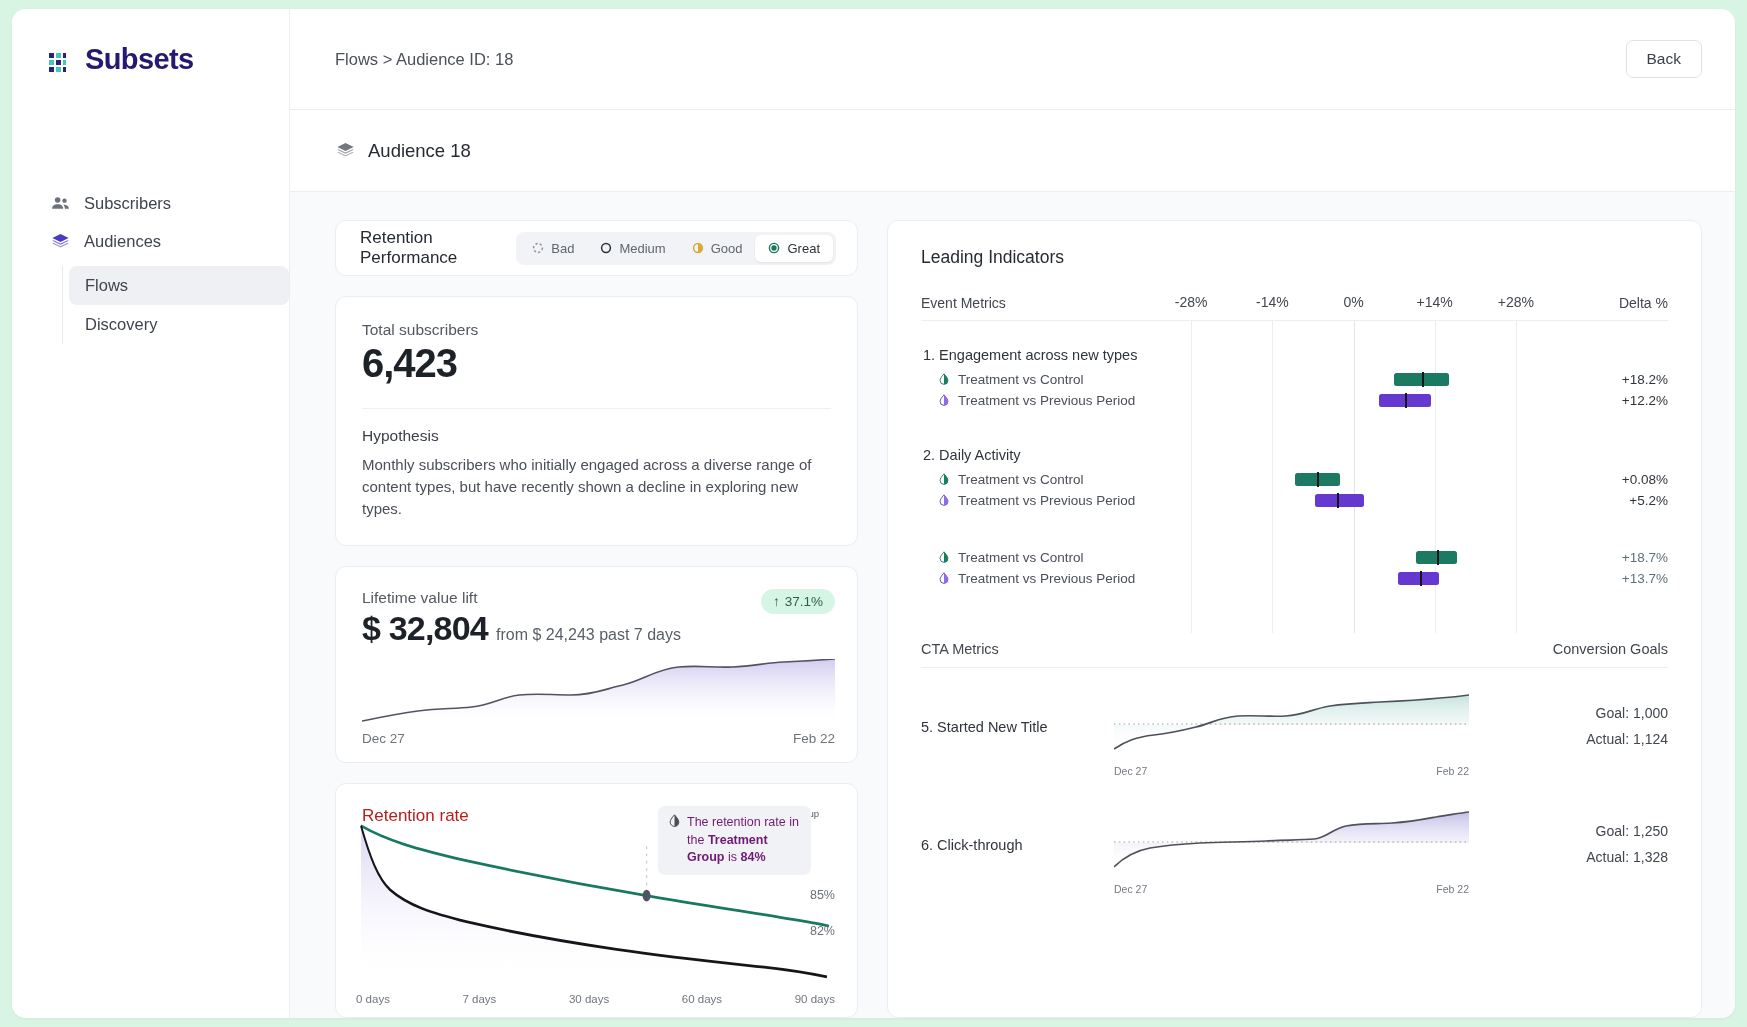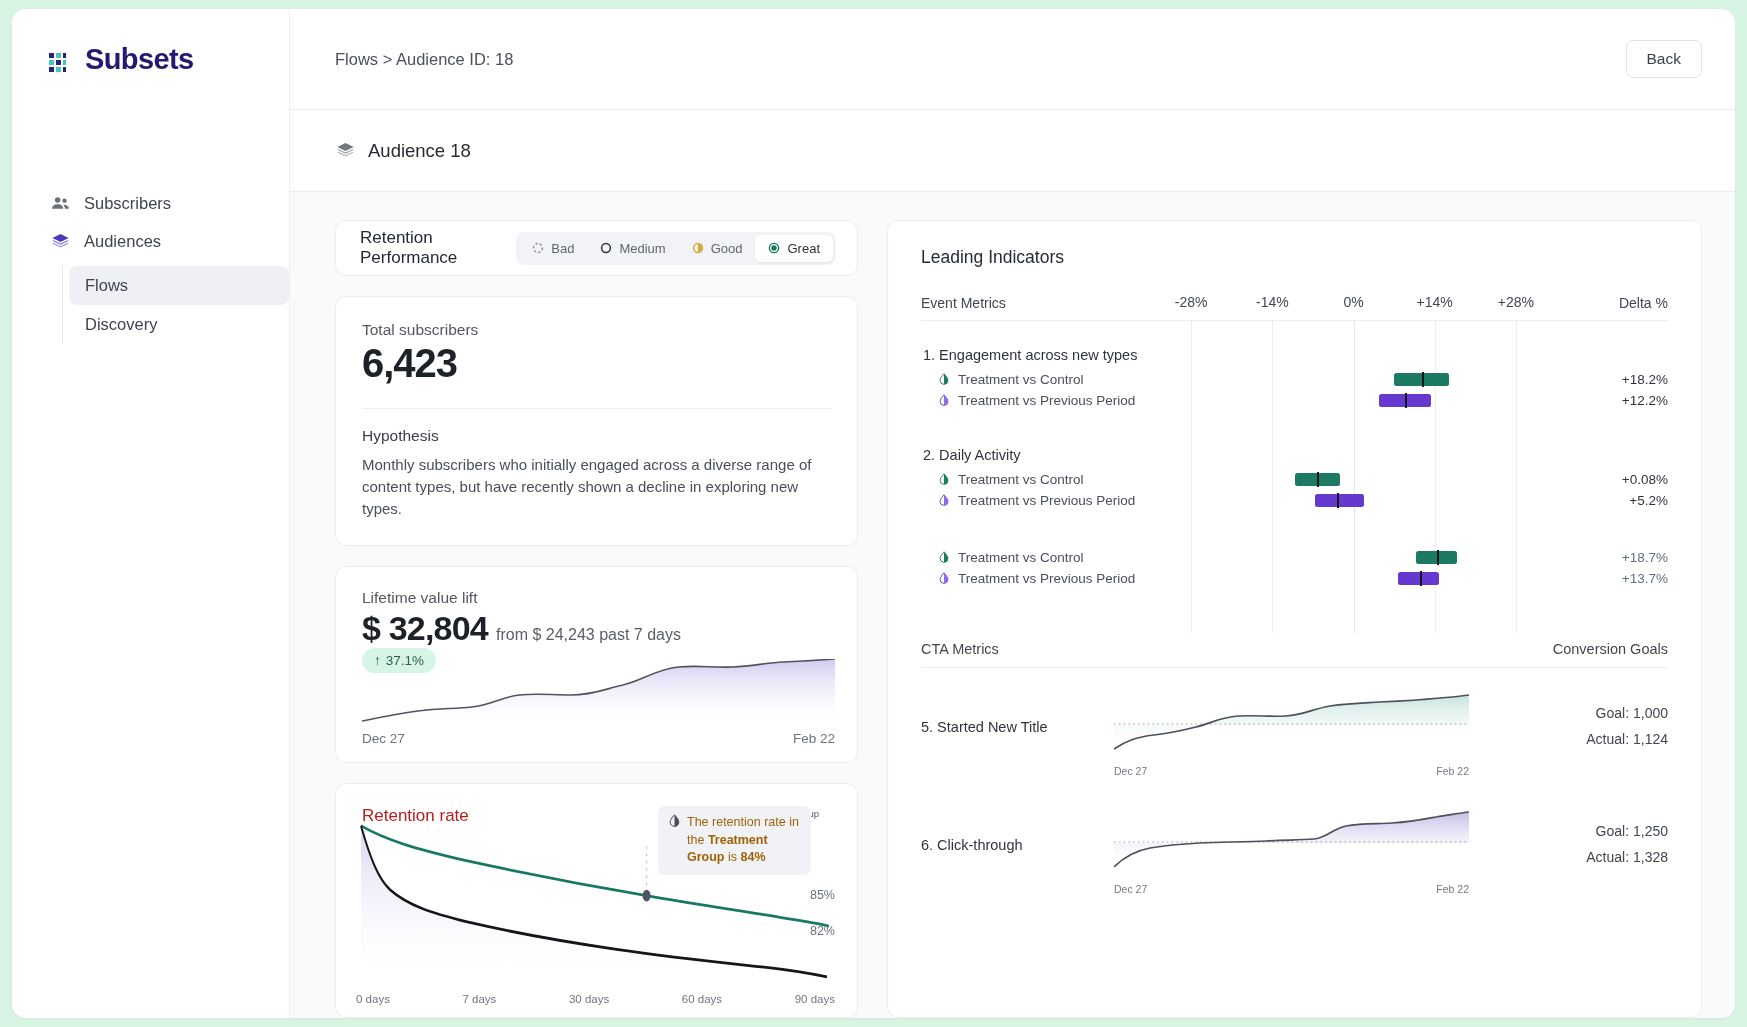--- a/index.html
+++ b/index.html
@@ -110,21 +110,21 @@
   
   .subs-card { padding: 24px 26px 26px 26px; }
   .lbl { font-size: 15.5px; color: #535861; }
   .big-num { font-size: 40px; font-weight: 700; color: #1d2128; letter-spacing: -1px; margin-top: 2px; }
   .hr { height: 1px; background: #edeff2; margin: 22px 0 18px 0; }
   .hyp-title { font-size: 15.5px; color: #3a3f48; margin-bottom: 9px; }
   .hyp-body { font-size: 15px; line-height: 1.45; color: #4a4f58; }
 
   
   .ltv-card { padding: 22px 0 0 0; position: relative; height: 197px; overflow: hidden; }
-  .ltv-head { display: flex; justify-content: space-between; align-items: flex-start; padding: 0 22px 0 26px; flex-direction: column; }
+  .ltv-head { display: flex; justify-content: space-between; align-items: flex-start; padding: 0 22px 0 26px; }
   .ltv-amount { display: flex; align-items: baseline; gap: 8px; margin-top: 2px; }
   .ltv-val { font-size: 34px; font-weight: 700; color: #1d2128; letter-spacing: -0.8px; }
   .ltv-sub { font-size: 16px; color: #595e67; }
   .badge {
     display: inline-flex; align-items: center; gap: 5px;
     background: #d7f5e4; color: #2a6147; border-radius: 20px;
     padding: 5px 12px; font-size: 13.5px; white-space: nowrap;
   }
   .ltv-chart { position: absolute; left: 26px; right: 22px; top: 92px; height: 68px; }
   .ltv-dates {
@@ -136,21 +136,21 @@
   
   .ret-card { position: relative; flex: 1; min-height: 0; padding: 22px 0 0 0; overflow: hidden; }
   .ret-title { font-size: 17px; color: #b91c1c; padding-left: 26px; }
   .legend { position: absolute; right: 38px; top: 22px; }
   .legend-row { display: flex; align-items: center; gap: 7px; font-size: 9.5px; color: #555a63; line-height: 1.7; }
   .legend-dot { width: 7px; height: 7px; border-radius: 50%; }
   .ret-plot { position: absolute; left: 20px; right: 0; top: 36px; bottom: 34px; }
   .tooltip {
     position: absolute; left: 322px; top: 22px;
     background: #f0f2f5; border-radius: 7px; padding: 8px 11px;
-    font-size: 12.5px; color: #a16207; line-height: 1.4;
+    font-size: 12.5px; color: #701a75; line-height: 1.4;
     display: flex; gap: 7px; align-items: flex-start; width: 153px;
   }
   .ret-axis {
     position: absolute; left: 20px; right: 22px; bottom: 12px;
     display: flex; justify-content: space-between;
     font-size: 11.5px; color: #70757e;
   }
   .ret-val { position: absolute; font-size: 12.5px; color: #6a6f78; }
 
   

